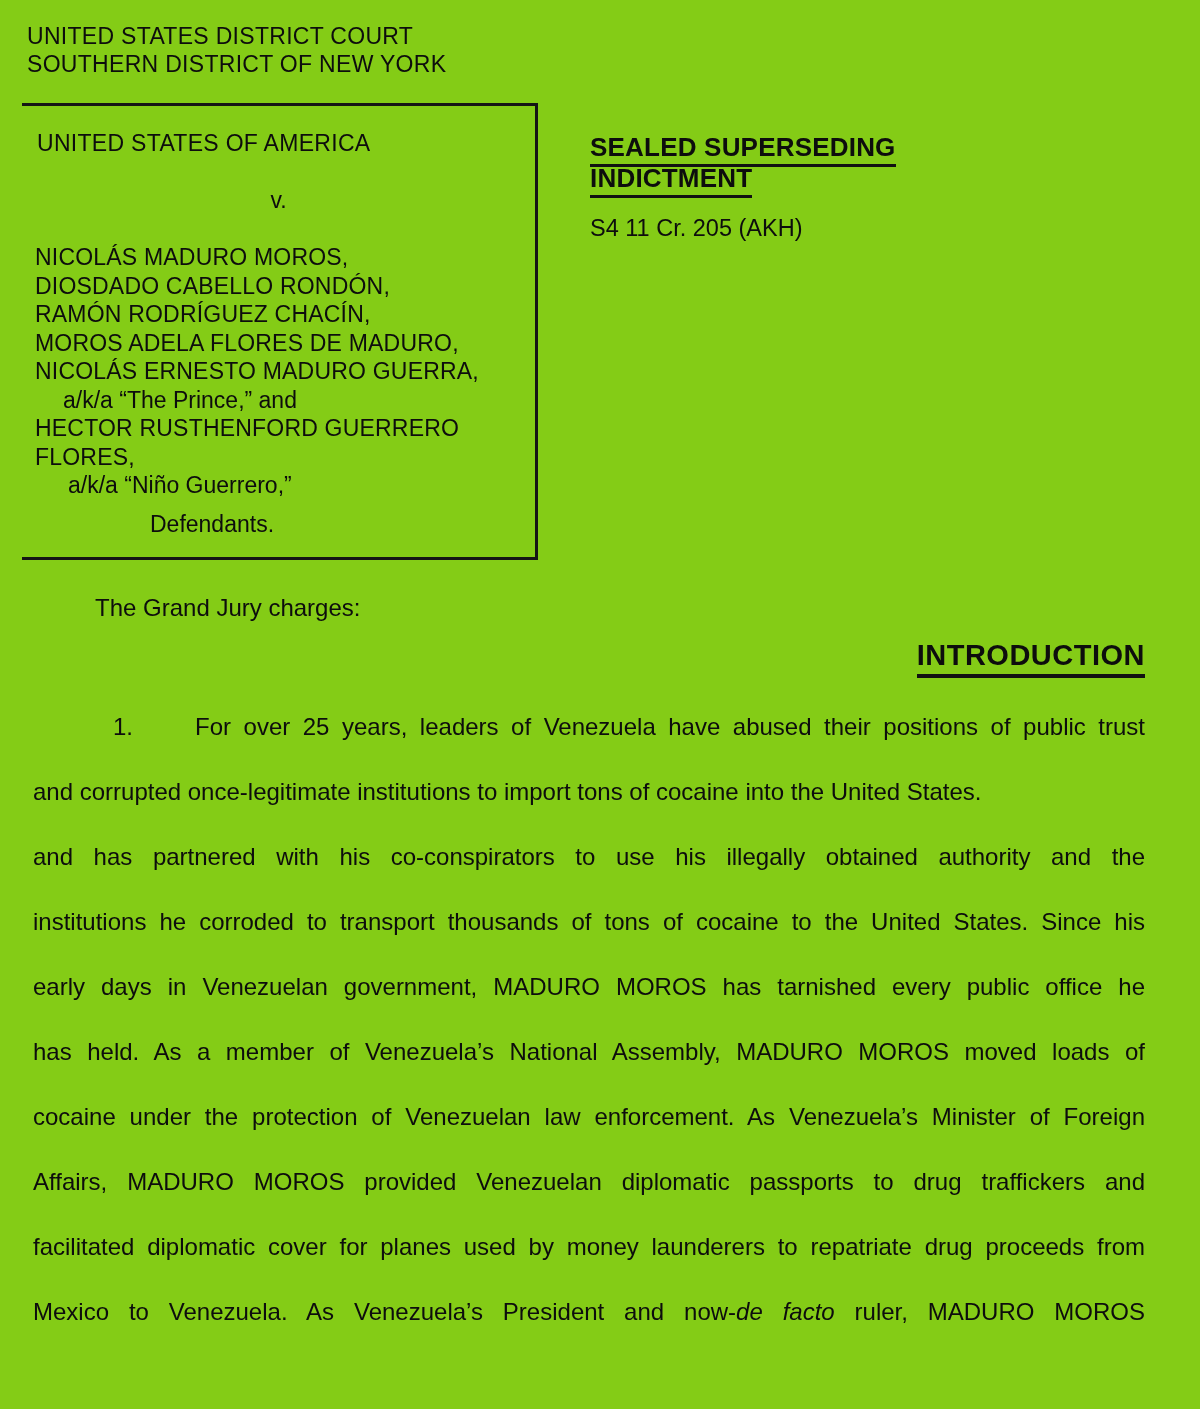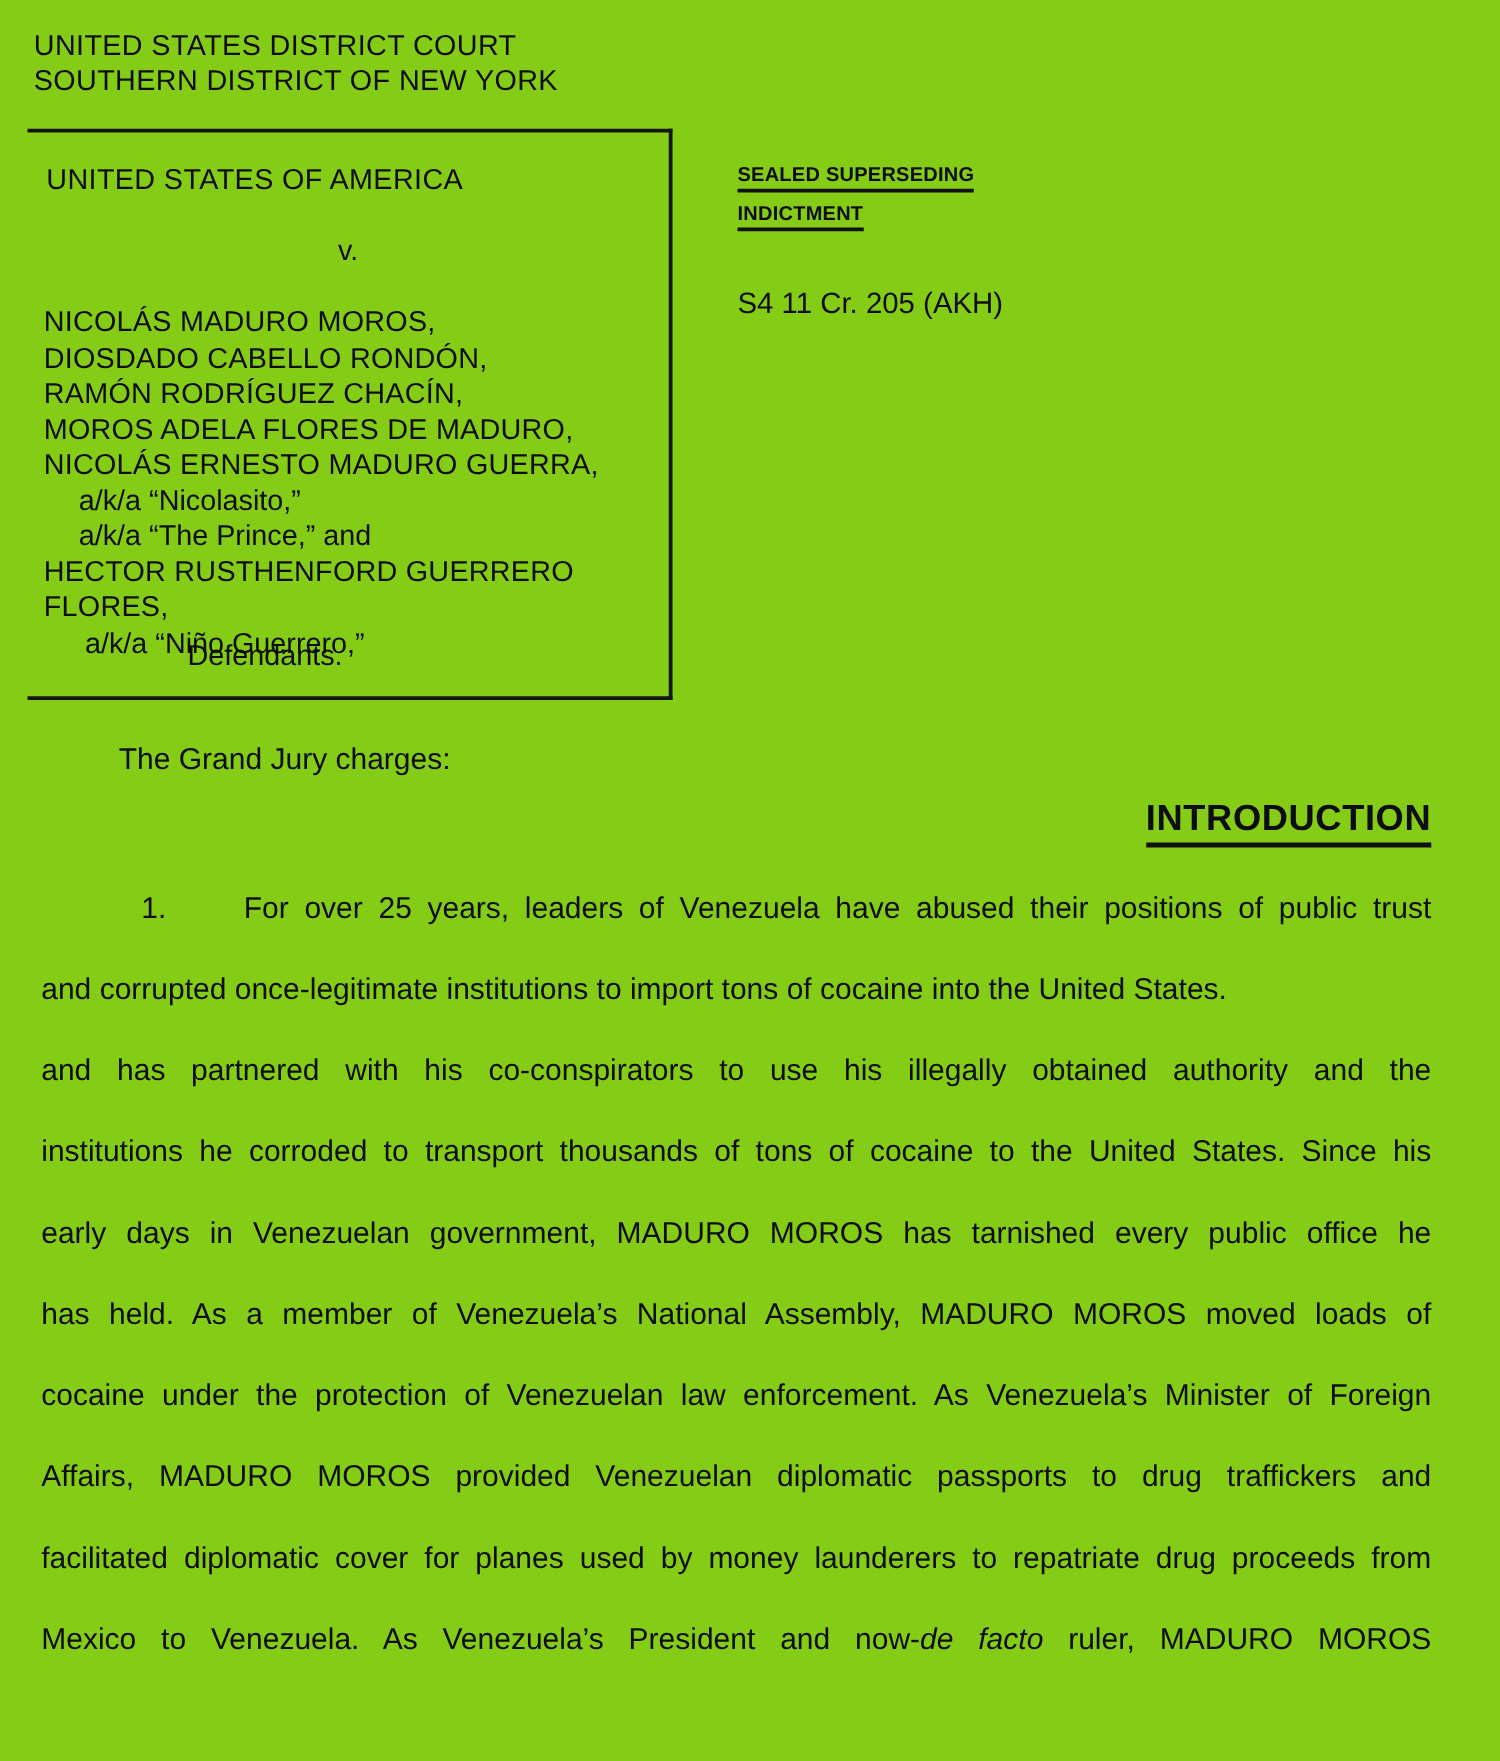--- a/index.html
+++ b/index.html
@@ -68,31 +68,31 @@
   }
 
   
   .filing-block {
     position: absolute;
     left: 590px;
     top: 132px;
   }
   .filing-title {
     font-weight: bold;
-    font-size: 16px;
+    font-size: 26px;
     letter-spacing: 0.2px;
   }
   .filing-title .tline { height: 31px; }
   .filing-title .tline span {
     display: inline-block;
     border-bottom: 3px solid #111;
     padding-bottom: 1px;
   }
   .case-number {
-    margin-top: 35px;
+    margin-top: 21px;
     font-size: 23.5px;
   }
 
   
   .grand-jury {
     position: absolute;
     left: 95px;
     top: 594px;
     font-size: 24px;
   }
@@ -150,21 +150,20 @@
 
   <div class="caption-box">
     <div class="caption-plaintiff">UNITED STATES OF AMERICA</div>
     <div class="caption-versus">v.</div>
     <div class="caption-defendants">
       <div>NICOLÁS MADURO MOROS,</div>
       <div>DIOSDADO CABELLO RONDÓN,</div>
       <div>RAMÓN RODRÍGUEZ CHACÍN,</div>
       <div>MOROS ADELA FLORES DE MADURO,</div>
       <div>NICOLÁS ERNESTO MADURO GUERRA,</div>
-      <div class="aka">a/k/a “Nicolasito,”</div>
       <div class="aka">a/k/a “The Prince,” and</div>
       <div>HECTOR RUSTHENFORD GUERRERO FLORES,</div>
       <div class="aka2">a/k/a “Niño Guerrero,”</div>
     </div>
     <div class="caption-def-label">Defendants.</div>
   </div>
 
   <div class="filing-block">
     <div class="filing-title">
       <div class="tline"><span>SEALED SUPERSEDING</span></div>

